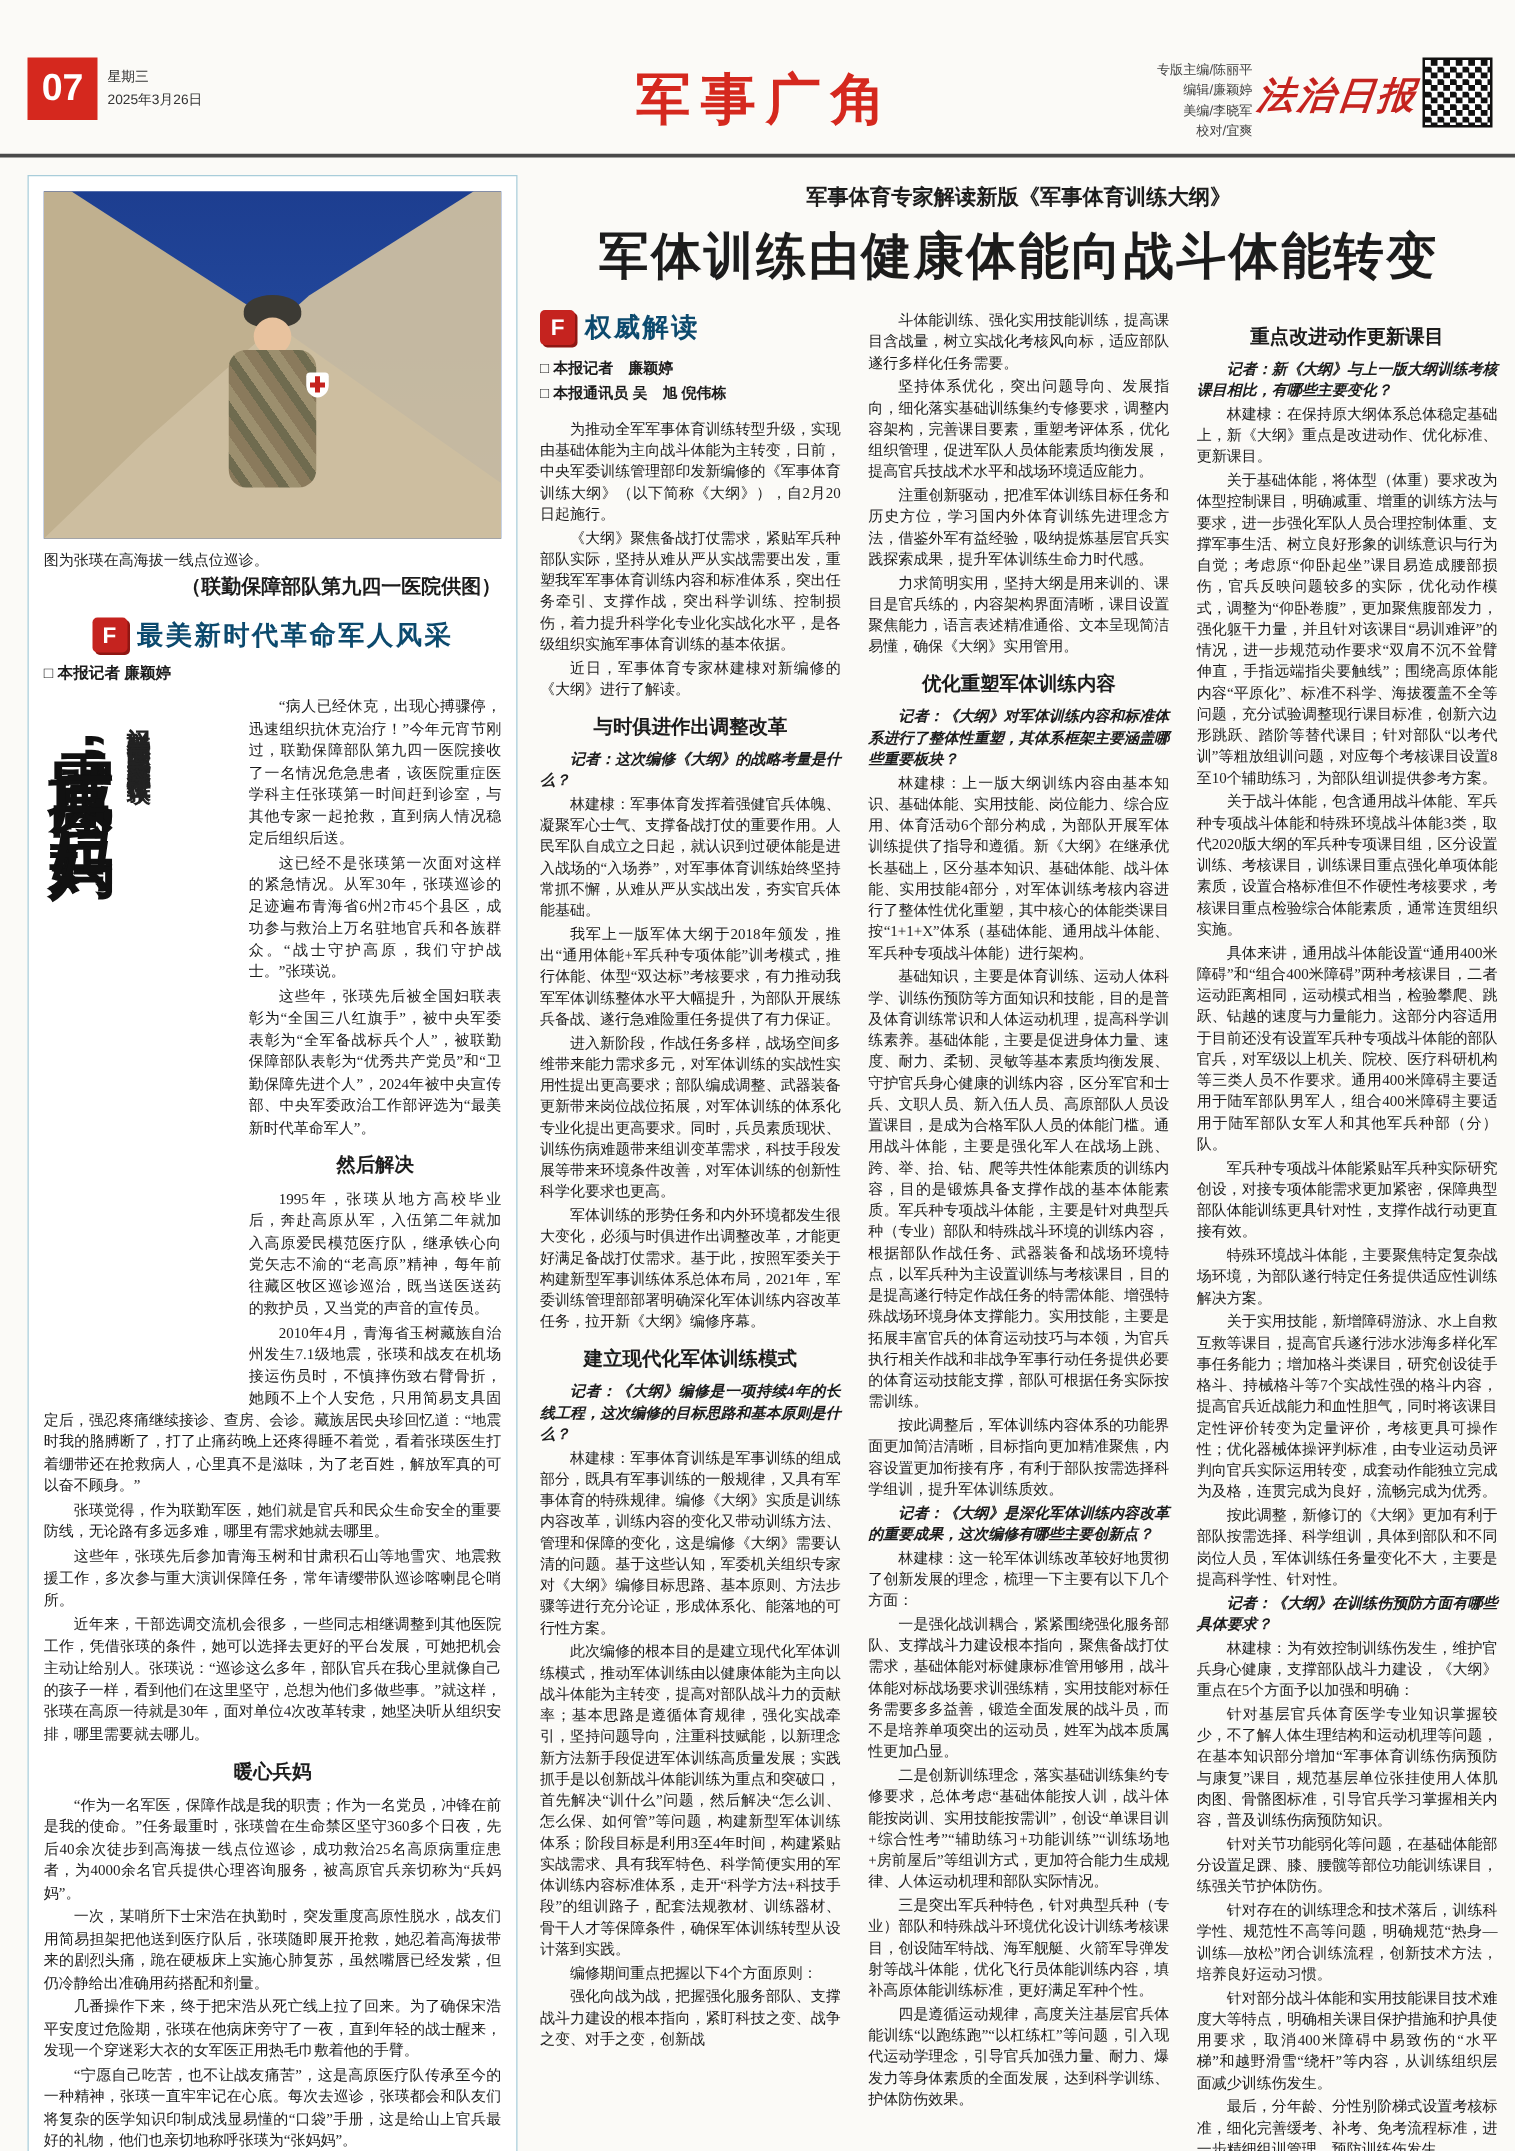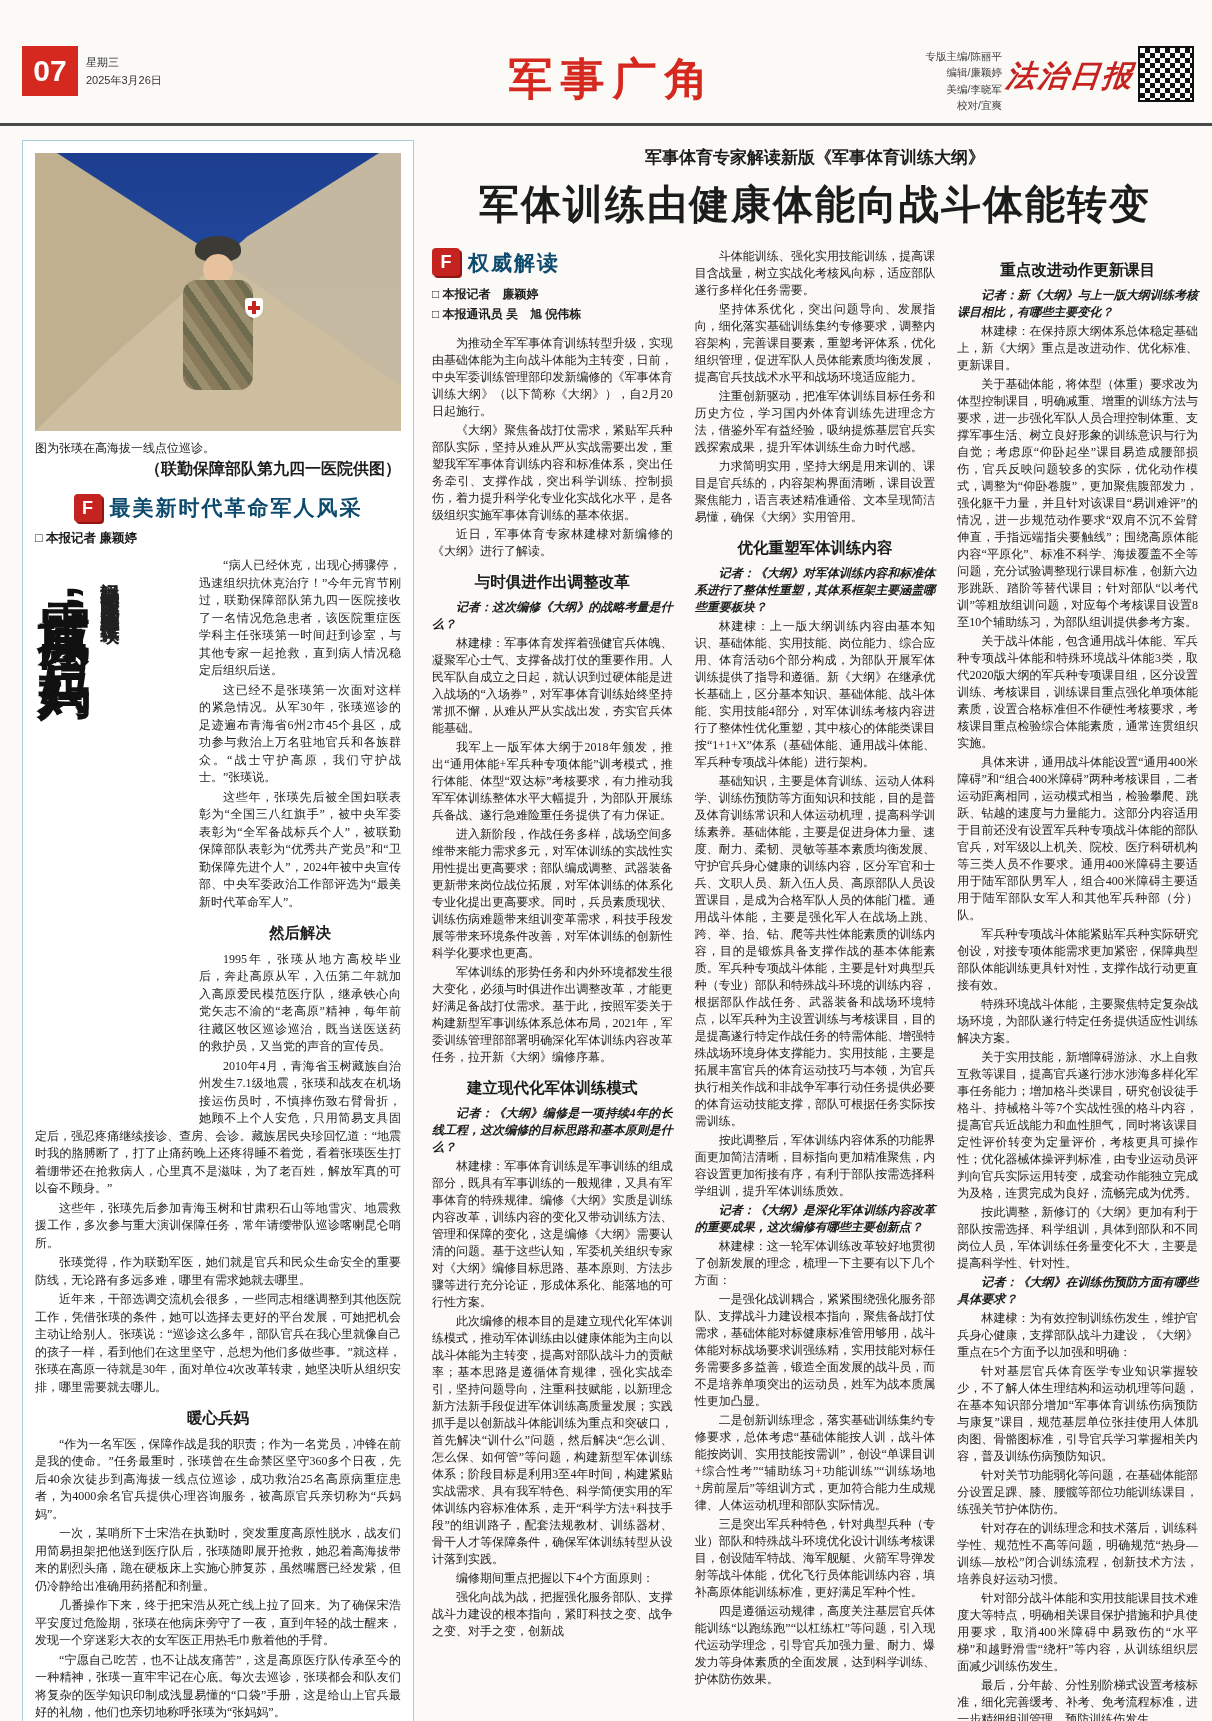--- a/index.html
+++ b/index.html
@@ -112,22 +112,22 @@
         <div class="vtitle-main">雪域高原“兵妈妈”</div>
         <div class="vtitle-sub">记联勤保障部队第九四一医院重症医学科主任张瑛</div>
       </div>
       <div>
           <p class="para">“病人已经休克，出现心搏骤停，迅速组织抗休克治疗！”今年元宵节刚过，联勤保障部队第九四一医院接收了一名情况危急患者，该医院重症医学科主任张瑛第一时间赶到诊室，与其他专家一起抢救，直到病人情况稳定后组织后送。</p>
           <p class="para">这已经不是张瑛第一次面对这样的紧急情况。从军30年，张瑛巡诊的足迹遍布青海省6州2市45个县区，成功参与救治上万名驻地官兵和各族群众。“战士守护高原，我们守护战士。”张瑛说。</p>
           <p class="para">这些年，张瑛先后被全国妇联表彰为“全国三八红旗手”，被中央军委表彰为“全军备战标兵个人”，被联勤保障部队表彰为“优秀共产党员”和“卫勤保障先进个人”，2024年被中央宣传部、中央军委政治工作部评选为“最美新时代革命军人”。</p>
           <div class="subhead">然后解决</div>
           <p class="para">1995年，张瑛从地方高校毕业后，奔赴高原从军，入伍第二年就加入高原爱民模范医疗队，继承铁心向党矢志不渝的“老高原”精神，每年前往藏区牧区巡诊巡治，既当送医送药的救护员，又当党的声音的宣传员。</p>
           <p class="para">2010年4月，青海省玉树藏族自治州发生7.1级地震，张瑛和战友在机场接运伤员时，不慎摔伤致右臂骨折，她顾不上个人安危，只用简易支具固定后，强忍疼痛继续接诊、查房、会诊。藏族居民央珍回忆道：“地震时我的胳膊断了，打了止痛药晚上还疼得睡不着觉，看着张瑛医生打着绷带还在抢救病人，心里真不是滋味，为了老百姓，解放军真的可以奋不顾身。”</p>
+          <p class="para">张瑛觉得，作为联勤军医，她们就是官兵和民众生命安全的重要防线，无论路有多远多难，哪里有需求她就去哪里。</p>
           <p class="para">这些年，张瑛先后参加青海玉树和甘肃积石山等地雪灾、地震救援工作，多次参与重大演训保障任务，常年请缨带队巡诊喀喇昆仑哨所。</p>
-          <p class="para">张瑛觉得，作为联勤军医，她们就是官兵和民众生命安全的重要防线，无论路有多远多难，哪里有需求她就去哪里。</p>
           <p class="para">近年来，干部选调交流机会很多，一些同志相继调整到其他医院工作，凭借张瑛的条件，她可以选择去更好的平台发展，可她把机会主动让给别人。张瑛说：“巡诊这么多年，部队官兵在我心里就像自己的孩子一样，看到他们在这里坚守，总想为他们多做些事。”就这样，张瑛在高原一待就是30年，面对单位4次改革转隶，她坚决听从组织安排，哪里需要就去哪儿。</p>
           <div class="subhead">暖心兵妈</div>
           <p class="para">“作为一名军医，保障作战是我的职责；作为一名党员，冲锋在前是我的使命。”任务最重时，张瑛曾在生命禁区坚守360多个日夜，先后40余次徒步到高海拔一线点位巡诊，成功救治25名高原病重症患者，为4000余名官兵提供心理咨询服务，被高原官兵亲切称为“兵妈妈”。</p>
           <p class="para">一次，某哨所下士宋浩在执勤时，突发重度高原性脱水，战友们用简易担架把他送到医疗队后，张瑛随即展开抢救，她忍着高海拔带来的剧烈头痛，跪在硬板床上实施心肺复苏，虽然嘴唇已经发紫，但仍冷静给出准确用药搭配和剂量。</p>
           <p class="para">几番操作下来，终于把宋浩从死亡线上拉了回来。为了确保宋浩平安度过危险期，张瑛在他病床旁守了一夜，直到年轻的战士醒来，发现一个穿迷彩大衣的女军医正用热毛巾敷着他的手臂。</p>
           <p class="para">“宁愿自己吃苦，也不让战友痛苦”，这是高原医疗队传承至今的一种精神，张瑛一直牢牢记在心底。每次去巡诊，张瑛都会和队友们将复杂的医学知识印制成浅显易懂的“口袋”手册，这是给山上官兵最好的礼物，他们也亲切地称呼张瑛为“张妈妈”。</p>
           <div class="subhead">勇攀高峰</div>
         </div>
     </div>
   </div>

